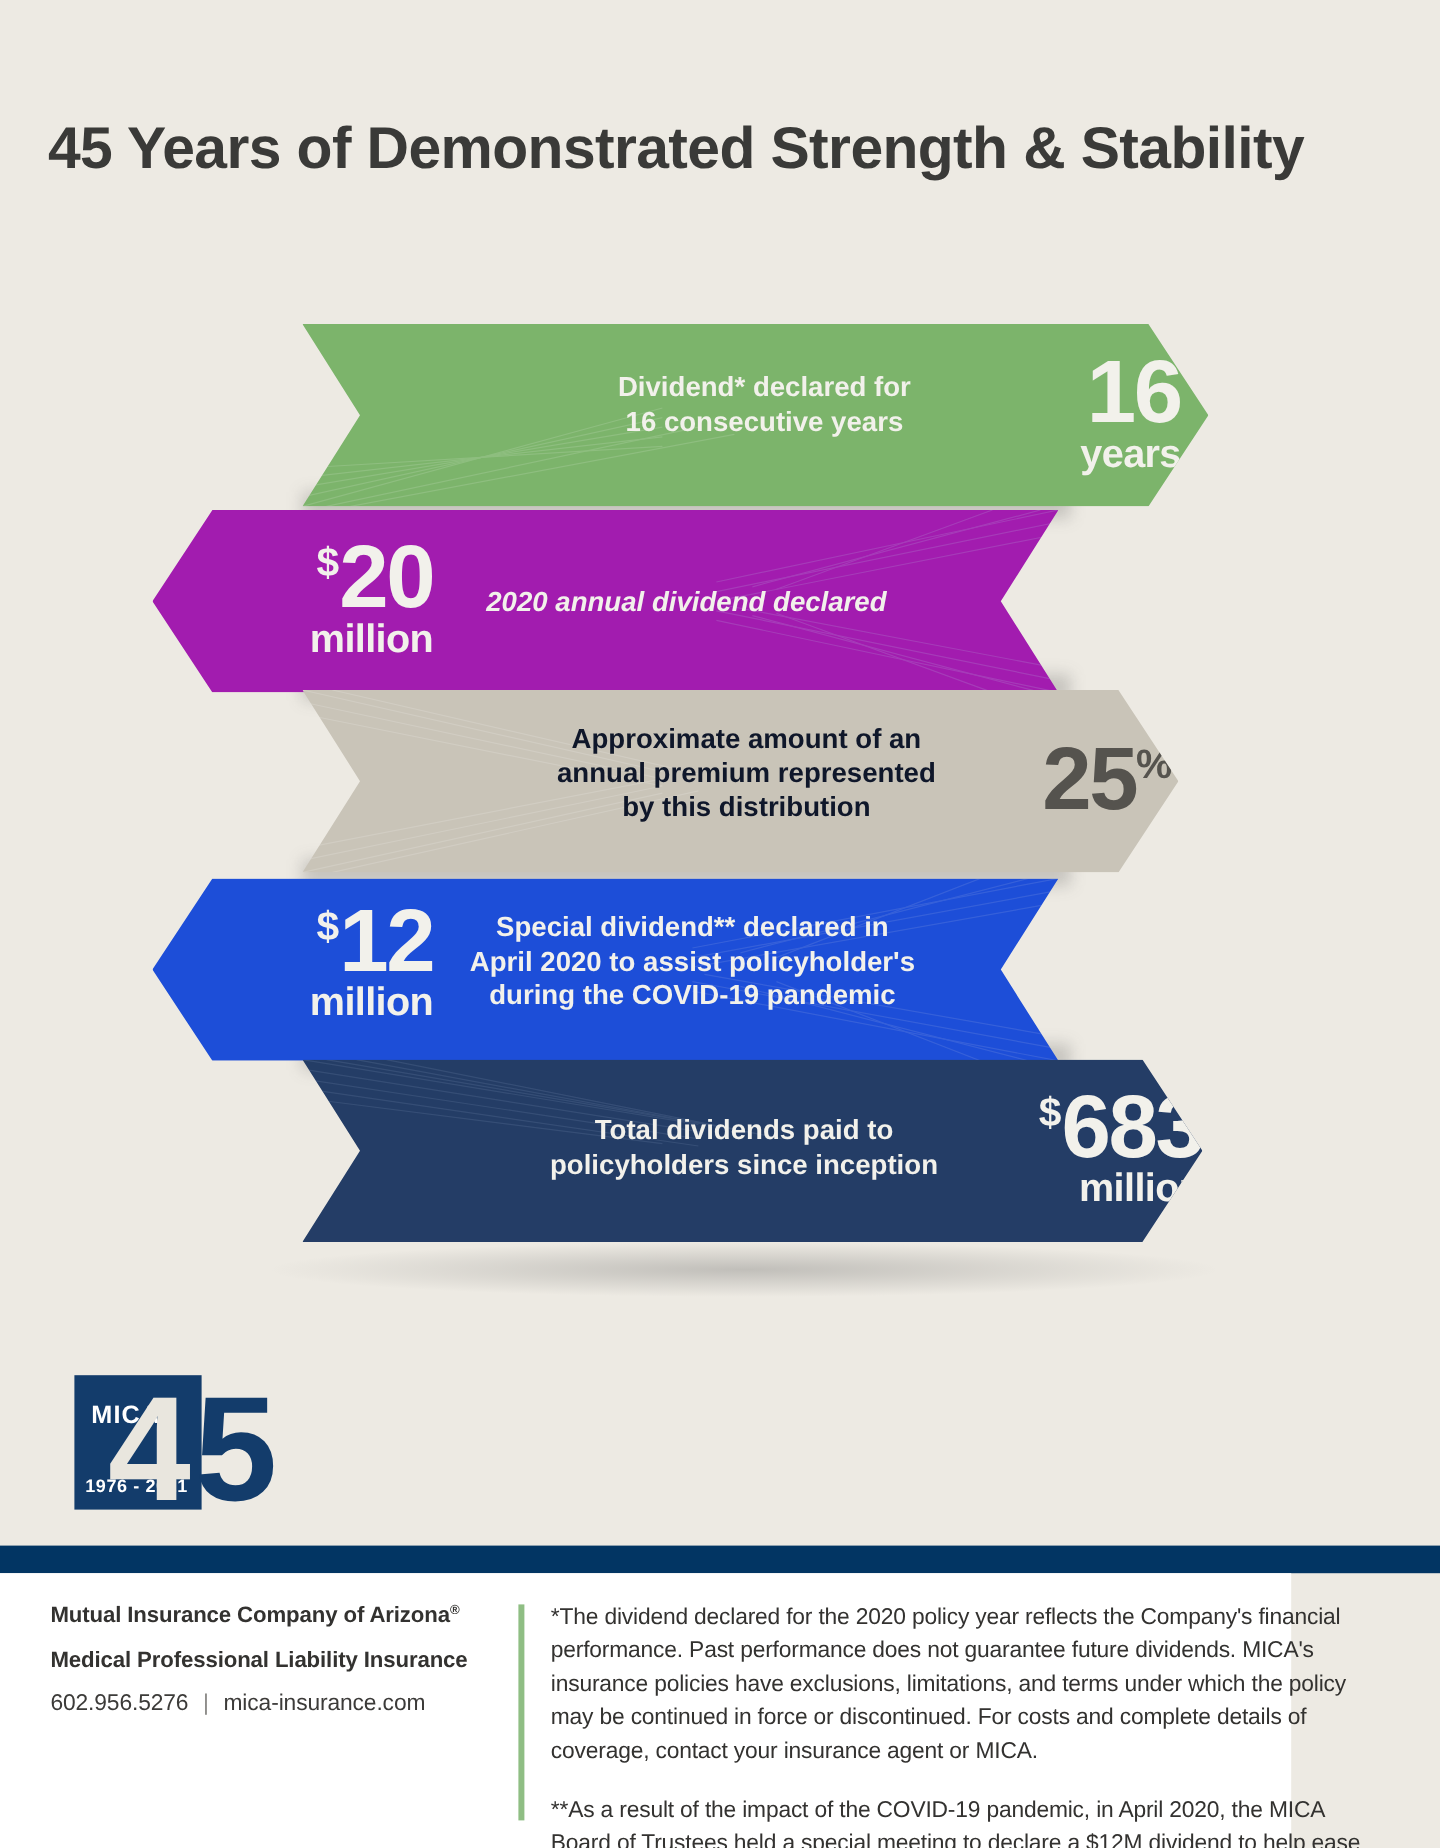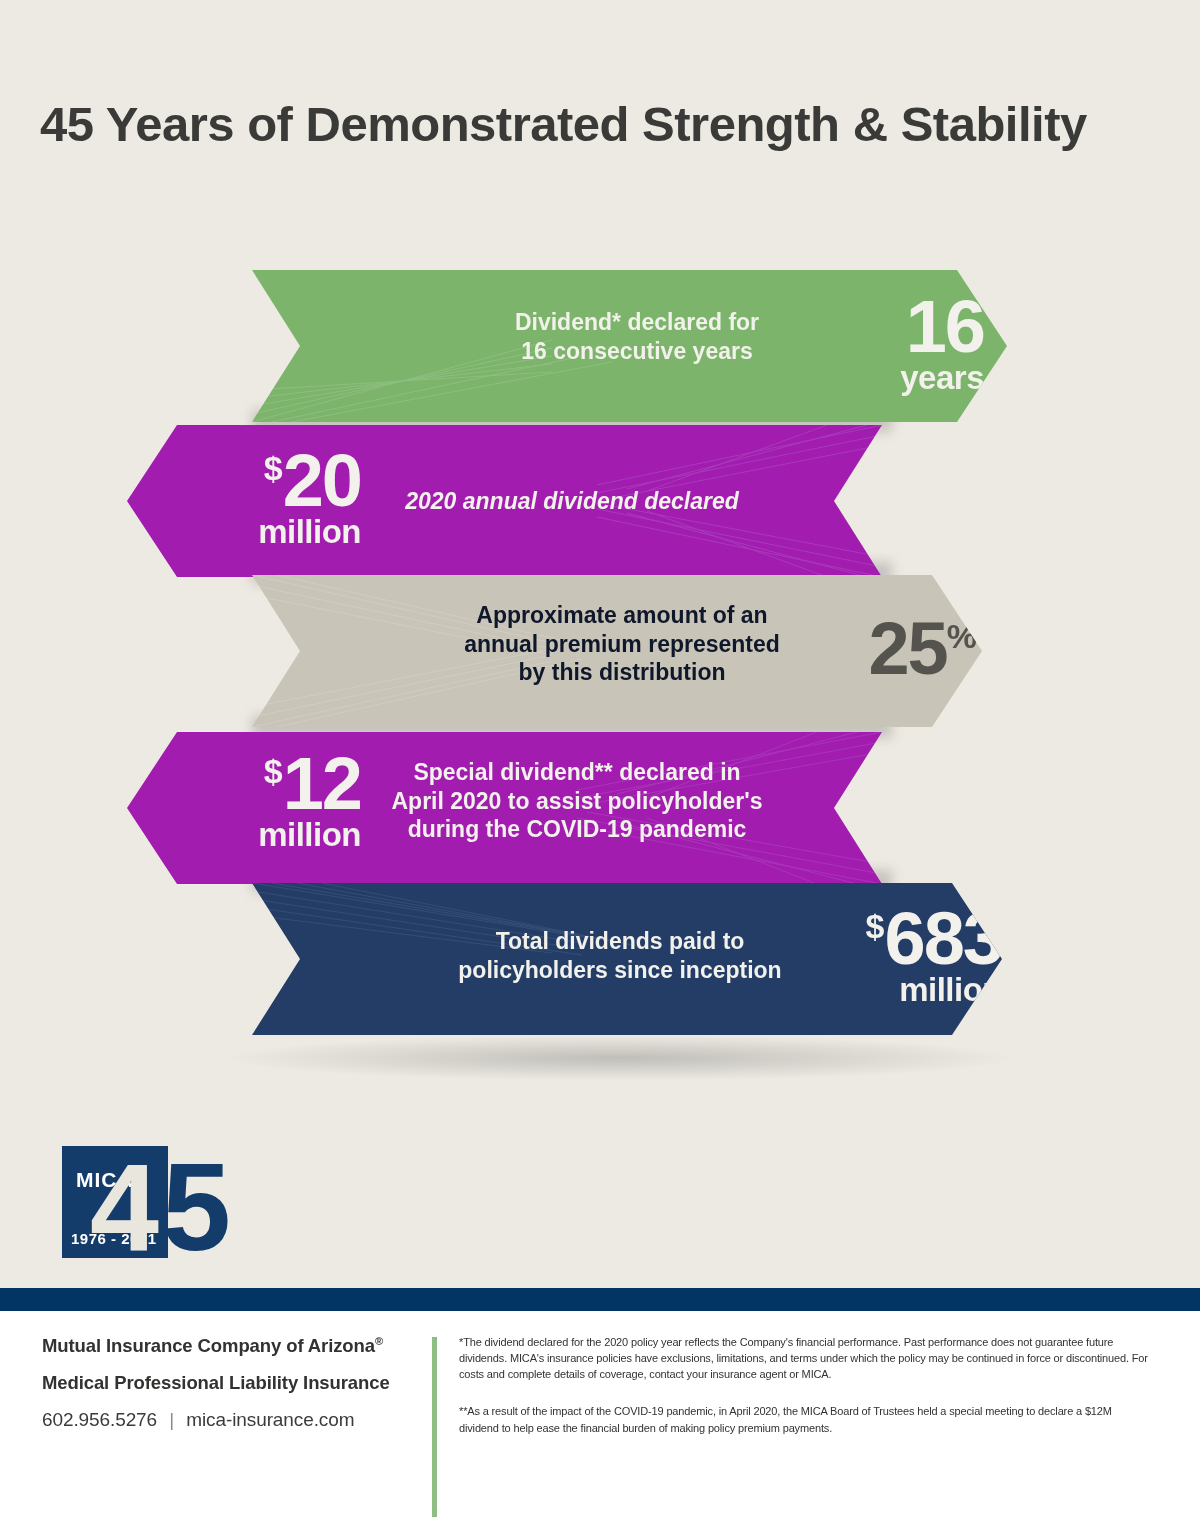--- a/index.html
+++ b/index.html
@@ -58,21 +58,21 @@
   
   .b-tan {
     left:252px; top:305px; width:730px; height:152px;
     background:#C9C4B8;
     -webkit-clip-path: polygon(0 0, 680px 0, 730px 76px, 680px 152px, 0 152px, 48px 76px);
     clip-path: polygon(0 0, 680px 0, 730px 76px, 680px 152px, 0 152px, 48px 76px);
   }
   
   .b-purple {
     left:127px; top:462px; width:755px; height:152px;
-    background:#a21caf;
+    background:#1d4ed8;
     -webkit-clip-path: polygon(50px 0, 755px 0, 707px 76px, 755px 152px, 50px 152px, 0 76px);
     clip-path: polygon(50px 0, 755px 0, 707px 76px, 755px 152px, 50px 152px, 0 76px);
   }
   
   .b-navy {
     left:252px; top:613px; width:750px; height:152px;
     background:#243D66;
     -webkit-clip-path: polygon(0 0, 700px 0, 750px 76px, 700px 152px, 0 152px, 48px 76px);
     clip-path: polygon(0 0, 700px 0, 750px 76px, 700px 152px, 0 152px, 48px 76px);
   }
@@ -161,21 +161,21 @@
   
   .navy-bar {
     position:absolute; left:0; top:1288px;
     width:1200px; height:23px;
     background:#023563;
   }
 
   
   .footer {
     position:absolute; left:0; top:1311px;
-    width:1200px; height:229px;
+    width:1076px; height:229px;
     background:#FFFFFF;
   }
   .footer-left { position:absolute; left:42px; top:24px; width:370px; }
   .f-line1, .f-line2 {
     font-size:18.5px; font-weight:700; color:#333230;
     margin-bottom:15px; letter-spacing:-.1px;
   }
   .f-line1 sup { font-size:11px; vertical-align:super; font-weight:700; }
   .f-contact {
     font-size:19px; color:#3C3B39; letter-spacing:-.1px;
@@ -183,21 +183,21 @@
   .f-contact .sep { color:#8C8B88; margin:0 7px; }
 
   .footer-divider {
     position:absolute; left:432px; top:26px;
     width:5px; height:180px;
     background:#8FBE84;
   }
 
   .footer-right { position:absolute; left:459px; top:23px; width:690px; }
   .disc {
-    font-size:11px; line-height:1.47; color:#333230;
+    font-size:19px; line-height:1.47; color:#333230;
     margin-bottom:21px; letter-spacing:-.15px;
   }
 </style>
 </head>
 <body>
 
 <div class="page">
 
   <div class="headline">45 Years of Demonstrated Strength &amp; Stability</div>
 

